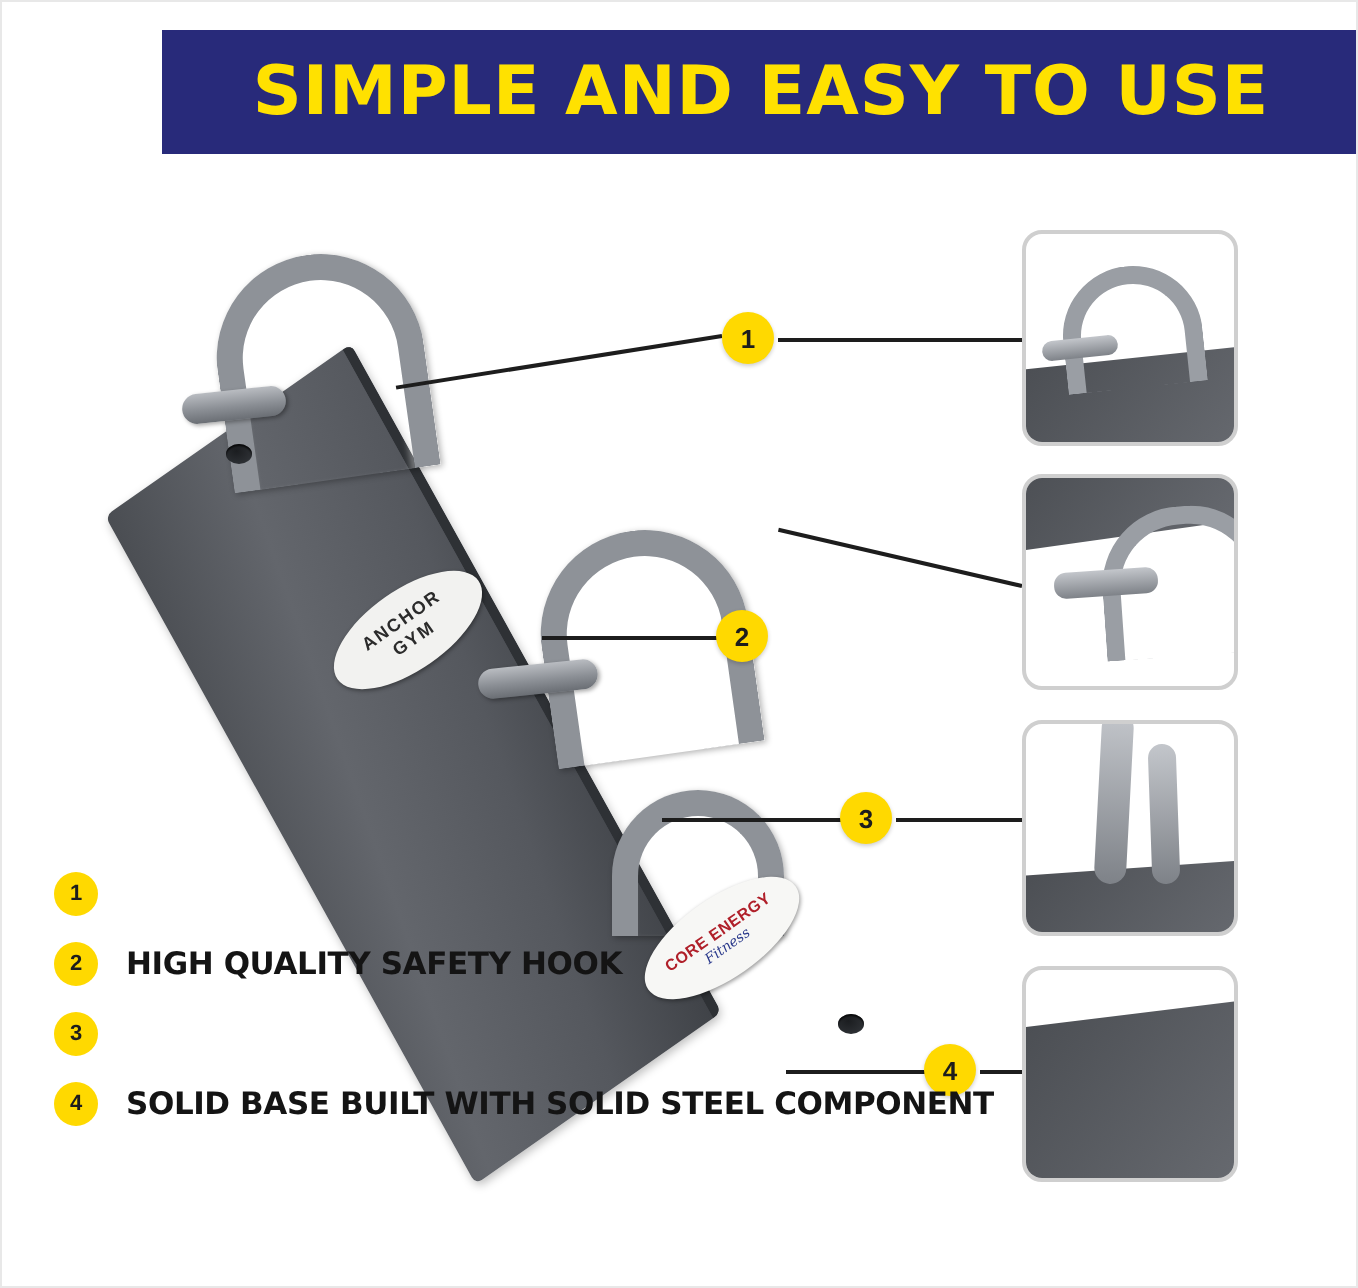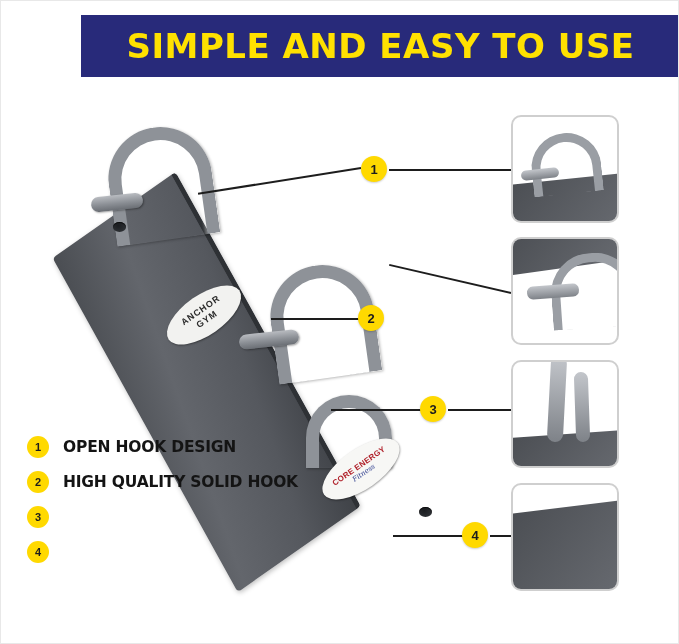--- a/index.html
+++ b/index.html
@@ -347,27 +347,27 @@
     <div class="thumb t4">
       <div class="thumb-inner">
         <div class="tb-plate" style="left:-8px; top:22px; width:128px; height:96px; transform:rotate(-7deg);"></div>
       </div>
     </div>
   </div>
 
   <div class="legend">
     <div class="legend-row">
       <div class="legend-num">1</div>
-      <div class="legend-text">OPEN HOOK DESIGN</div>
     </div>
     <div class="legend-row">
       <div class="legend-num">2</div>
-      <div class="legend-text">HIGH QUALITY SOLID HOOK</div>
+      <div class="legend-text">HIGH QUALITY SAFETY HOOK</div>
     </div>
     <div class="legend-row">
       <div class="legend-num">3</div>
     </div>
     <div class="legend-row">
       <div class="legend-num">4</div>
+      <div class="legend-text">SOLID BASE BUILT WITH SOLID STEEL COMPONENT</div>
     </div>
   </div>
 
 </div>
 
 </body></html>

